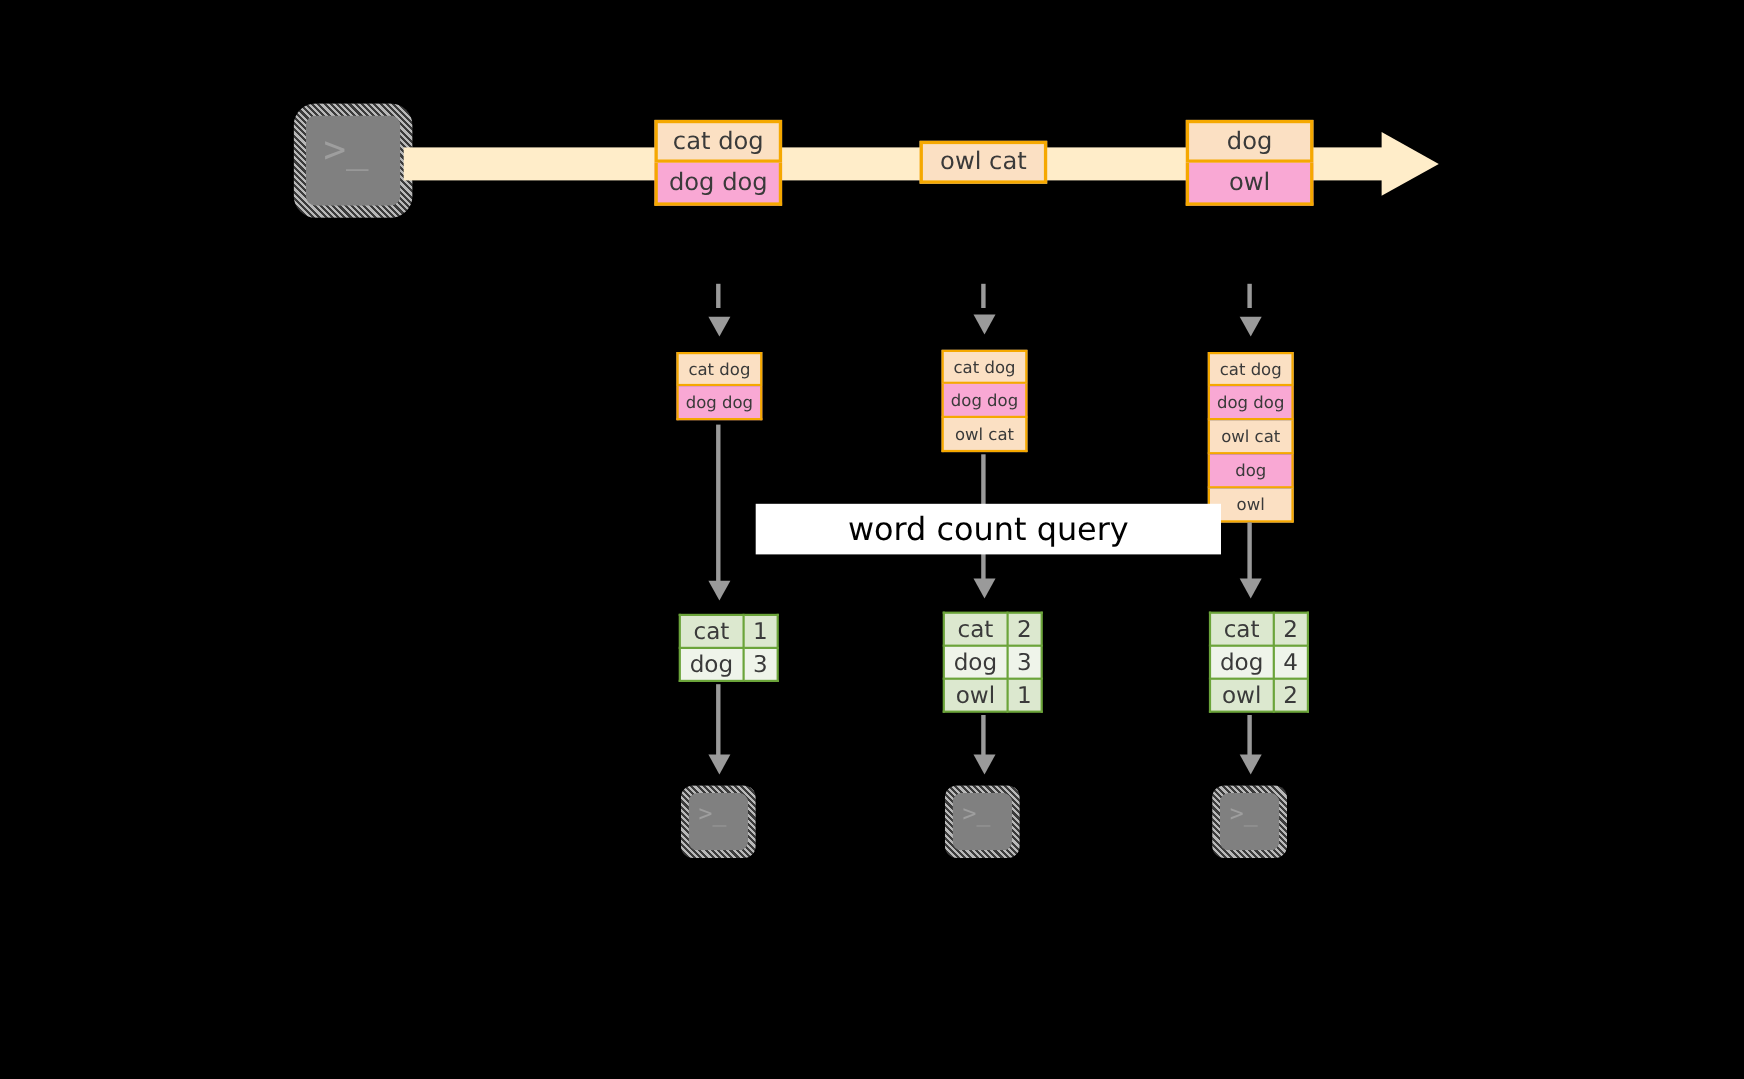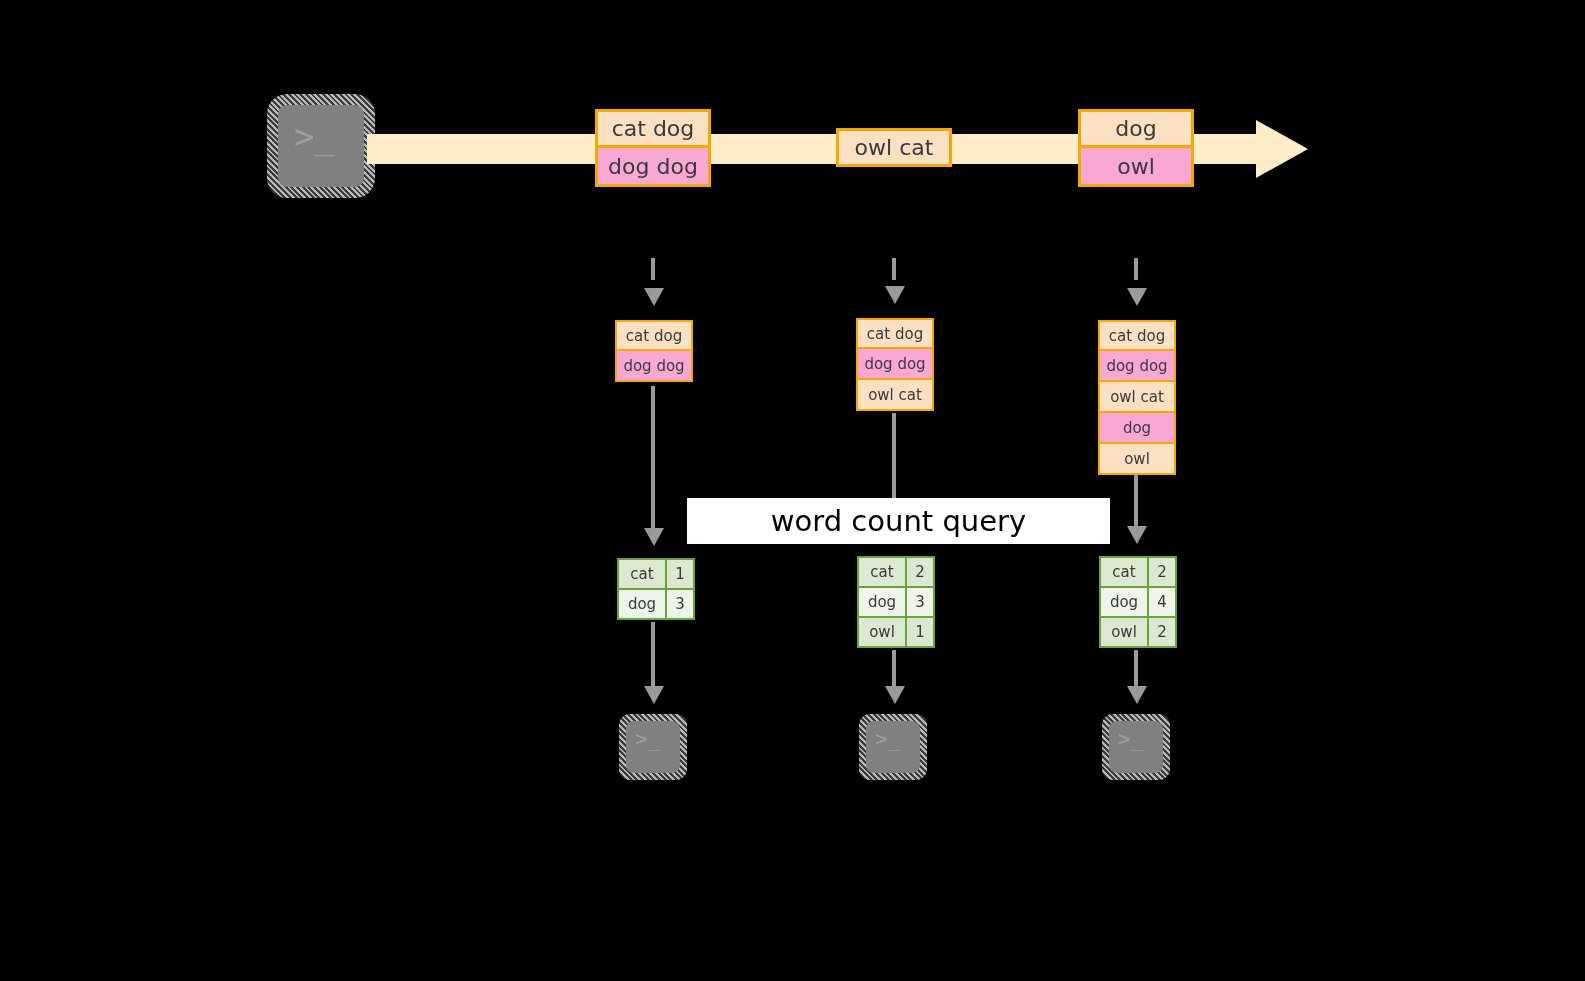--- a/index.html
+++ b/index.html
@@ -139,21 +139,21 @@
   #log-stack-3 { left: 1098px; top: 320px; }
 
   
   .result-table {
     position: absolute;
     border-collapse: collapse;
   }
   .result-table td {
     border: 2px solid #6BA43A;
     color: #3a3a3a;
-    font-size: 15px;
+    font-size: 21px;
     height: 30px;
     padding: 0 8px;
     text-align: center;
     white-space: nowrap;
   }
   .result-table td.word { width: 48px; }
   .result-table td.count { width: 28px; }
   .result-table tr.row-a td { background: #DCE8CF; }
   .result-table tr.row-b td { background: #EFF4EA; }
   #result-table-1 { left: 617px; top: 558px; }
@@ -164,21 +164,20 @@
   #query-label {
     left: 687px; top: 458px;
     width: 423px; height: 46px;
     background: #FFFFFF;
     color: #000000;
     font-size: 29px;
     display: flex;
     align-items: center;
     justify-content: center;
     white-space: nowrap;
-    margin-top: 40px;
   }
 </style>
 </head>
 <body>
 
 <div id="stage">
 
   <div class="terminal" id="terminal-source">
     <div class="inner">
       <span class="prompt">&gt;_</span>

